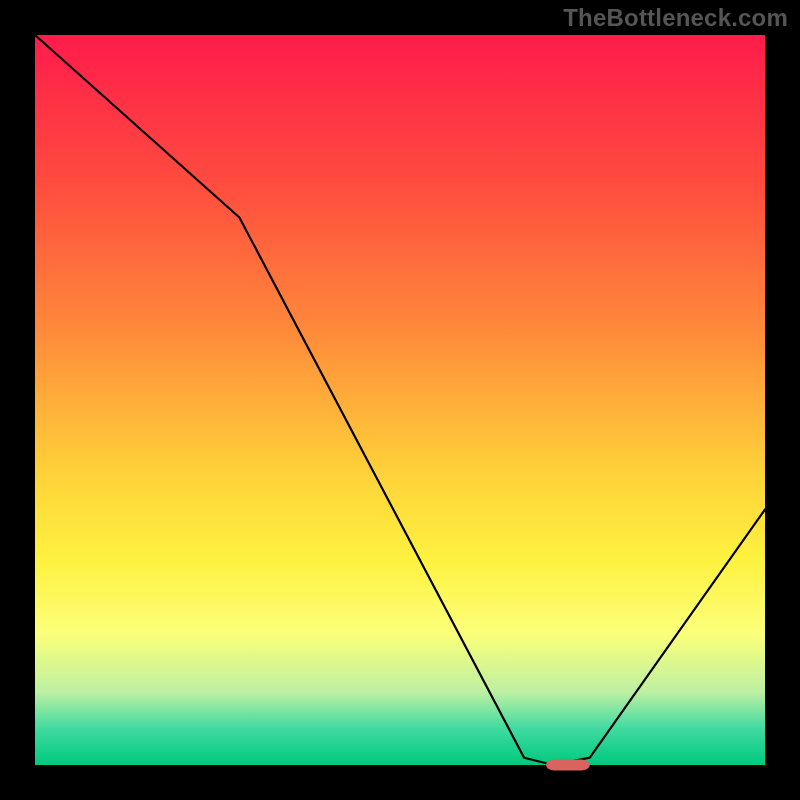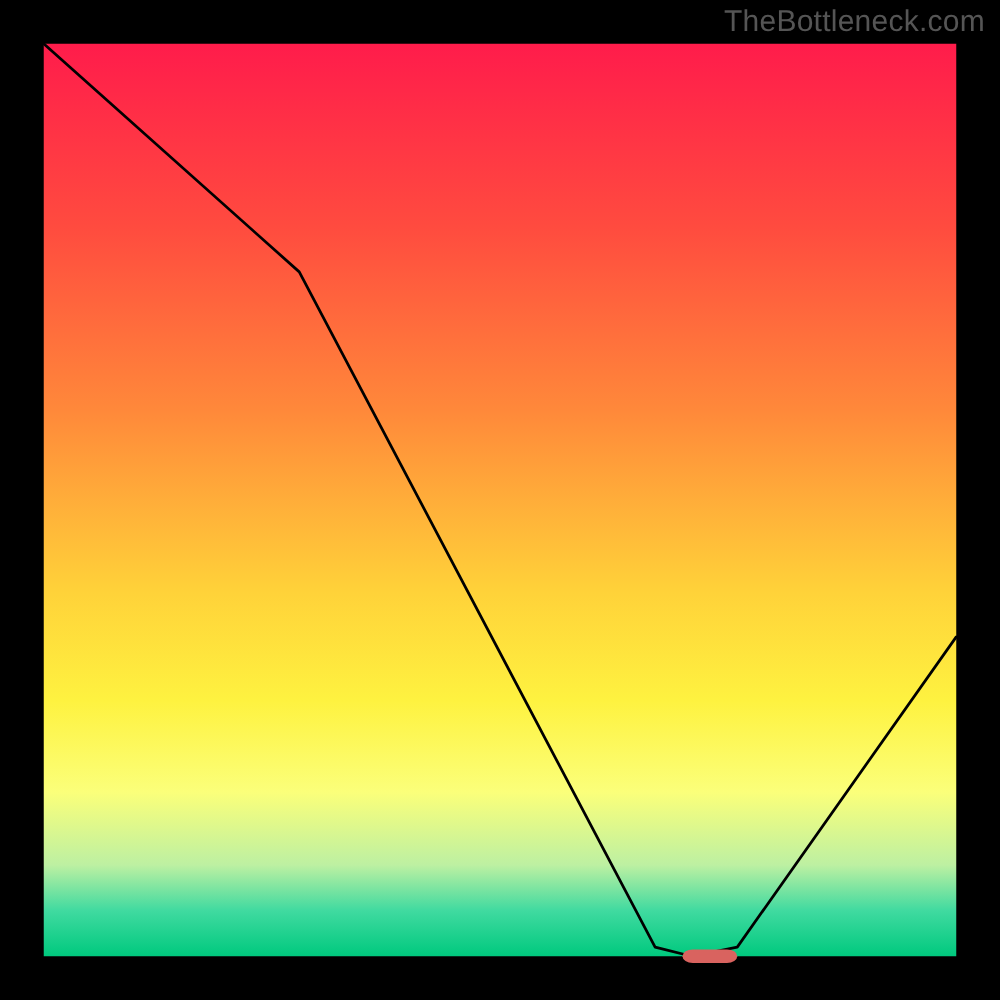--- a/index.html
+++ b/index.html
@@ -14,21 +14,21 @@
     position: relative;
     width: 800px;
     height: 800px;
   }
   .watermark {
     position: absolute;
     top: 4px;
     right: 12px;
     font-family: Arial, Helvetica, sans-serif;
     font-size: 24px;
-    font-weight: normal;
+    font-weight: bold;
     color: #555555;
     letter-spacing: 0.2px;
     user-select: none;
   }
   svg {
     display: block;
   }
 </style>
 </head>
 <body>

